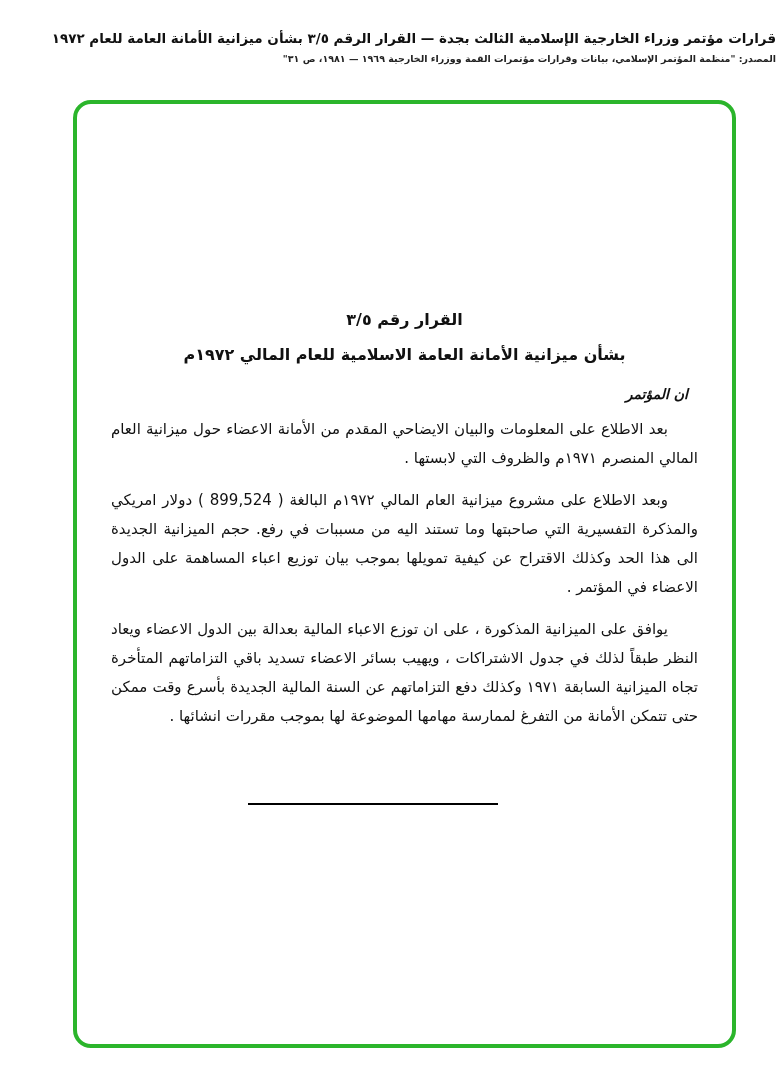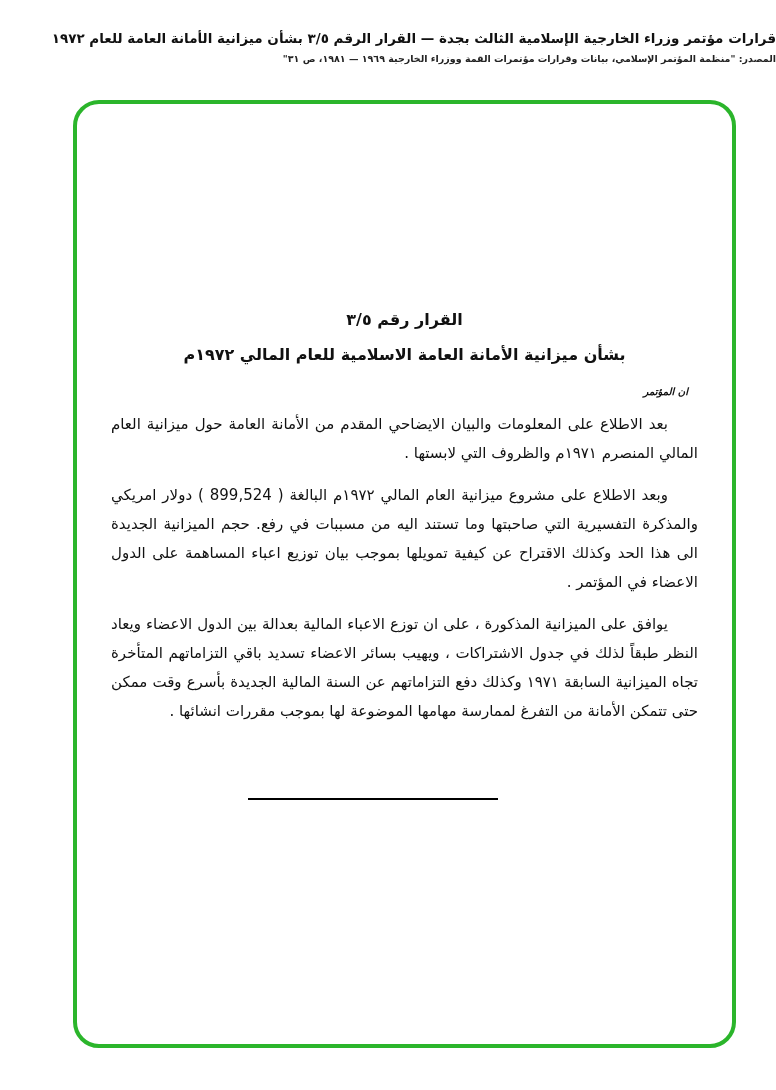--- a/index.html
+++ b/index.html
@@ -31,40 +31,40 @@
     font-weight:bold;
     font-size:9.5px;
     margin-top:7px;
     color:#222;
   }
   .green-box{
     position:absolute;
     left:73px;top:100px;
     width:663px;height:948px;
     border:4px solid var(--frame-color);
-    border-radius:26px;
+    border-radius:18px;
     padding:206px 34px 0 34px;
     background:#ffffff;
   }
   .doc-title{
     text-align:center;
     font-weight:bold;
     font-size:16px;
   }
   .doc-subtitle{
     text-align:center;
     font-weight:bold;
     font-size:16px;
     margin-top:16px;
   }
   .doc-intro{
     text-align:right;
     font-weight:bold;
     font-style:italic;
-    font-size:10px;
+    font-size:14px;
     margin:22px 10px 0 0;
   }
   .doc-para{
     font-size:15px;
     line-height:29px;
     text-align:justify;
     text-indent:30px;
     margin:13px 0 0 0;
   }
   .end-rule{
@@ -86,21 +86,21 @@
     <div class="header-line2">المصدر: "منظمة المؤتمر الإسلامي، بيانات وقرارات مؤتمرات القمة ووزراء الخارجية ١٩٦٩ — ١٩٨١، ص ٣١"</div>
   </header>
 
   <div class="green-box">
     <div class="doc-title">القرار رقم ٣/٥</div>
 
     <div class="doc-subtitle">بشأن ميزانية الأمانة العامة الاسلامية للعام المالي ١٩٧٢م</div>
 
     <div class="doc-intro">ان المؤتمر</div>
 
-    <p class="doc-para">بعد الاطلاع على المعلومات والبيان الايضاحي المقدم من الأمانة العامة حول ميزانية العام المالي المنصرم ١٩٧١م والظروف التي لابستها .</p>
+    <p class="doc-para">بعد الاطلاع على المعلومات والبيان الايضاحي المقدم من الأمانة الاعضاء حول ميزانية العام المالي المنصرم ١٩٧١م والظروف التي لابستها .</p>
 
     <p class="doc-para">وبعد الاطلاع على مشروع ميزانية العام المالي ١٩٧٢م البالغة ( 899,524 ) دولار امريكي والمذكرة التفسيرية التي صاحبتها وما تستند اليه من مسببات في رفع. حجم الميزانية الجديدة الى هذا الحد وكذلك الاقتراح عن كيفية تمويلها بموجب بيان توزيع اعباء المساهمة على الدول الاعضاء في المؤتمر .</p>
 
     <p class="doc-para">يوافق على الميزانية المذكورة ، على ان توزع الاعباء المالية بعدالة بين الدول الاعضاء ويعاد النظر طبقاً لذلك في جدول الاشتراكات ، ويهيب بسائر الاعضاء تسديد باقي التزاماتهم المتأخرة تجاه الميزانية السابقة ١٩٧١ وكذلك دفع التزاماتهم عن السنة المالية الجديدة بأسرع وقت ممكن حتى تتمكن الأمانة من التفرغ لممارسة مهامها الموضوعة لها بموجب مقررات انشائها .</p>
 
     <div class="end-rule"></div>
   </div>
 
 </div>
 

